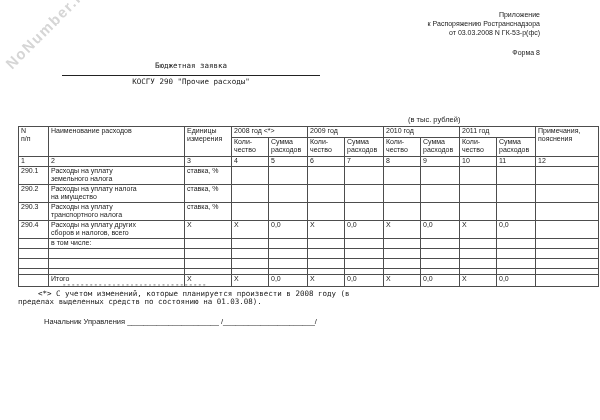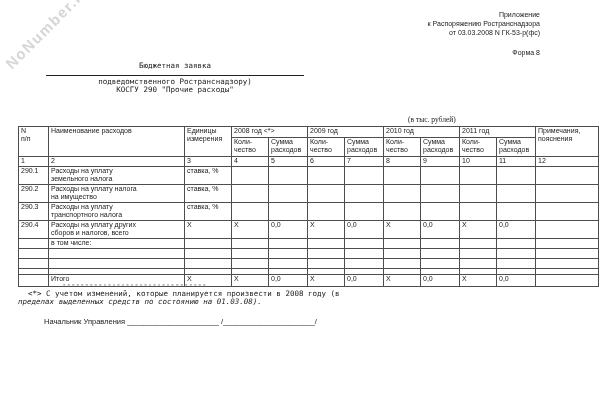--- a/index.html
+++ b/index.html
@@ -16,30 +16,30 @@
     font-family:"Liberation Sans",sans-serif;white-space:nowrap;
   }
 
   .corner{
     position:absolute;top:10px;right:60px;text-align:right;
     font-size:7px;line-height:9px;
   }
   .corner .form-no{margin-top:11px;}
 
   .title-block{
-    position:absolute;top:62px;left:19px;width:312px;text-align:center;
+    position:absolute;top:62px;left:35px;width:312px;text-align:center;
     font-family:"DejaVu Sans Mono","Liberation Mono",monospace;
     font-size:7.5px;line-height:8px;
   }
   .doc-title{margin-bottom:5px;}
   .underline{height:0;border-top:1px solid #222;width:258px;margin:0 auto 2px auto;}
 
   .units{
     position:absolute;left:408px;top:115px;
-    font-family:Liberation Serif, serif;font-size:7.5px;
+    font-family:Liberation Sans, sans-serif;font-size:7.5px;
   }
 
   table.grid{
     position:absolute;left:18px;top:126px;width:580px;
     border-collapse:collapse;table-layout:fixed;
     font-size:7px;line-height:8px;font-family:"Liberation Sans",sans-serif;
   }
   table.grid td{
     border:1px solid #4d4d4d;padding:0 2px 1px 2px;
     vertical-align:top;text-align:left;white-space:pre-line;overflow:hidden;
@@ -51,22 +51,22 @@
   table.grid tr.r4 td, table.grid tr.r5 td, table.grid tr.r6 td{height:8px;}
   table.grid tr.r7 td{height:4px;}
   table.grid tr.r8 td{height:10px;}
 
   .footnote{
     position:absolute;left:18px;top:281px;
     font-family:"DejaVu Sans Mono","Liberation Mono",monospace;
     font-size:7.5px;line-height:8.5px;white-space:nowrap;
   }
   .fn-dash{margin-left:44px;}
-  .fn-l1{margin-left:10px;}
-  .fn-l2{margin-left:0;font-style:italic;}
+  .fn-l1{margin-left:20px;}
+  .fn-l2{margin-left:0;}
 
   .signature{
     position:absolute;left:44px;top:317px;
     font-family:Liberation Sans, sans-serif;
     font-size:7.5px;white-space:nowrap;
   }
 </style>
 </head>
 <body>
 
@@ -77,21 +77,20 @@
   <div class="corner">
     <div>Приложение</div>
     <div>к Распоряжению Ространснадзора</div>
     <div>от 03.03.2008 N ГК-53-р(фс)</div>
     <div class="form-no">Форма 8</div>
   </div>
 
   <div class="title-block">
     <div class="doc-title">Бюджетная заявка</div>
     <div class="underline"></div>
-    <div>подведомственного Ространснадзору)</div>
     <div>КОСГУ 290 "Прочие расходы"</div>
   </div>
 
   <div class="units">(в тыс. рублей)</div>
 
   <table class="grid">
     <colgroup>
       <col style="width:30px">
         <col style="width:136px">
         <col style="width:47px">

